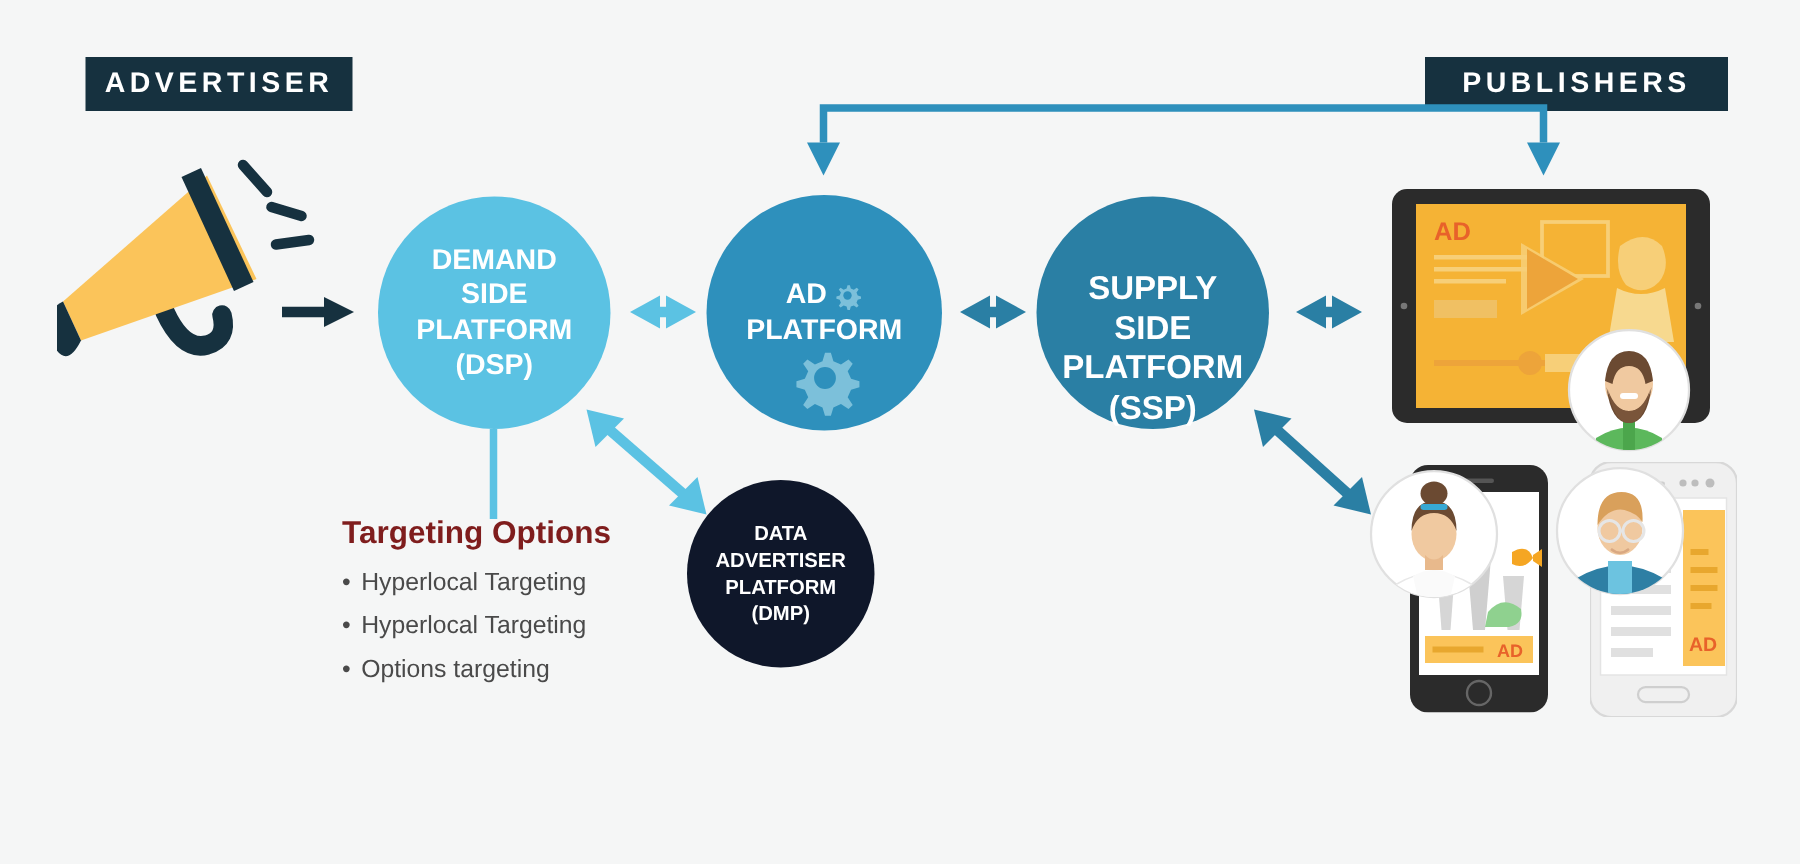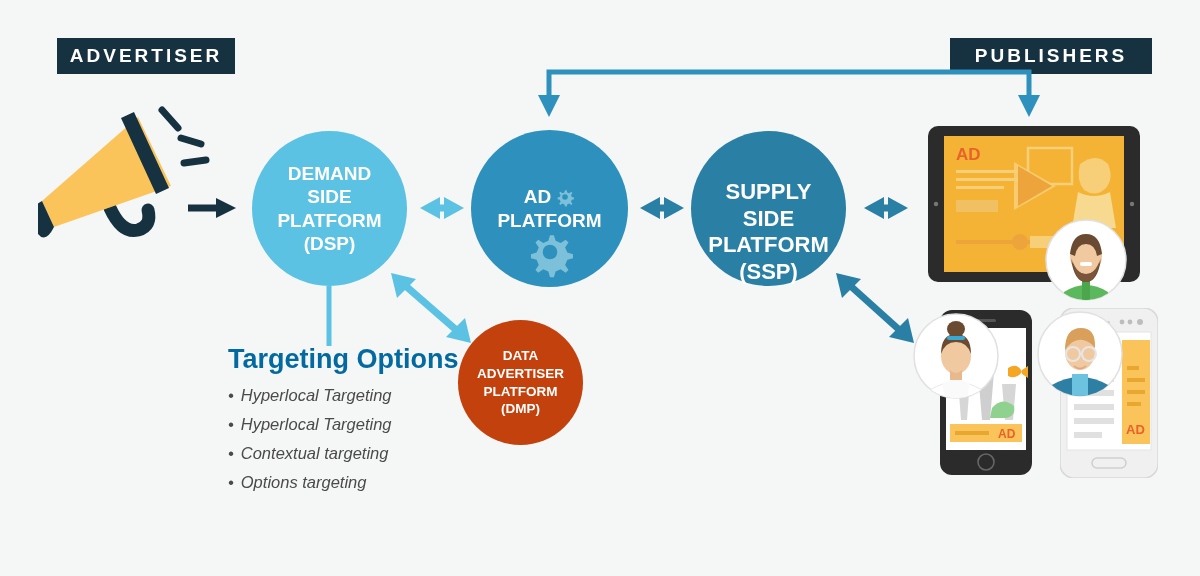--- a/index.html
+++ b/index.html
@@ -58,21 +58,21 @@
   #circle-adx {
     left: 471px; top: 130px; width: 157px; height: 157px;
     background: #2e90bc; font-size: 19px;
   }
   #circle-ssp {
     left: 691px; top: 131px; width: 155px; height: 155px;
     background: #2a7fa4; font-size: 22px; justify-content: flex-end;
   }
   #circle-dmp {
     left: 458px; top: 320px; width: 125px; height: 125px;
-    background: #c2410c; font-size: 13.5px; line-height: 1.3;
+    background: #0f172a; font-size: 13.5px; line-height: 1.3;
   }
   .circle-line { display: block; white-space: nowrap; }
 
   
   #adx-inner {
     display: flex; flex-direction: column; align-items: center;
     justify-content: center; position: relative; z-index: 2;
   }
   #adx-row1 { display: flex; align-items: center; gap: 4px; }
   .gear-small { width: 20px; height: 20px; display: block; }
@@ -81,28 +81,28 @@
     transform: translateX(-50%);
     width: 56px; height: 56px; z-index: 1;
   }
 
   
   #targeting {
     position: absolute;
     left: 228px; top: 344px; width: 250px;
   }
   #targeting-title {
-    color: #0369a1;
-    font-size: 27px;
+    color: #7f1d1d;
+    font-size: 21px;
     font-weight: bold;
     margin: 0 0 6px 0;
     letter-spacing: 0px;
   }
   #targeting-list {
-    list-style: none; margin: 0; padding: 0; font-style: italic;
+    list-style: none; margin: 0; padding: 0;
   }
   #targeting-list li {
     color: #4a4a4a;
     font-size: 16.5px;
     line-height: 29px;
     white-space: nowrap;
   }
   #targeting-list li::before {
     content: "\2022";
     margin-right: 7px;
@@ -239,21 +239,20 @@
     <span class="circle-line">ADVERTISER</span>
     <span class="circle-line">PLATFORM</span>
     <span class="circle-line">(DMP)</span>
   </div>
 
   <div id="targeting">
     <div id="targeting-title">Targeting Options</div>
     <ul id="targeting-list">
       <li>Hyperlocal Targeting</li>
       <li>Hyperlocal Targeting</li>
-      <li>Contextual targeting</li>
       <li>Options targeting</li>
     </ul>
   </div>
 
   <div class="abs" id="tablet">
     <svg viewBox="0 0 212 156" width="212" height="156">
       <rect x="0" y="0" width="212" height="156" rx="10" fill="#2b2b2b"></rect>
       <rect x="16" y="10" width="180" height="136" fill="#f5b335"></rect>
       <circle cx="8" cy="78" r="2.2" fill="#777"></circle>
       <circle cx="204" cy="78" r="2.2" fill="#777"></circle>

